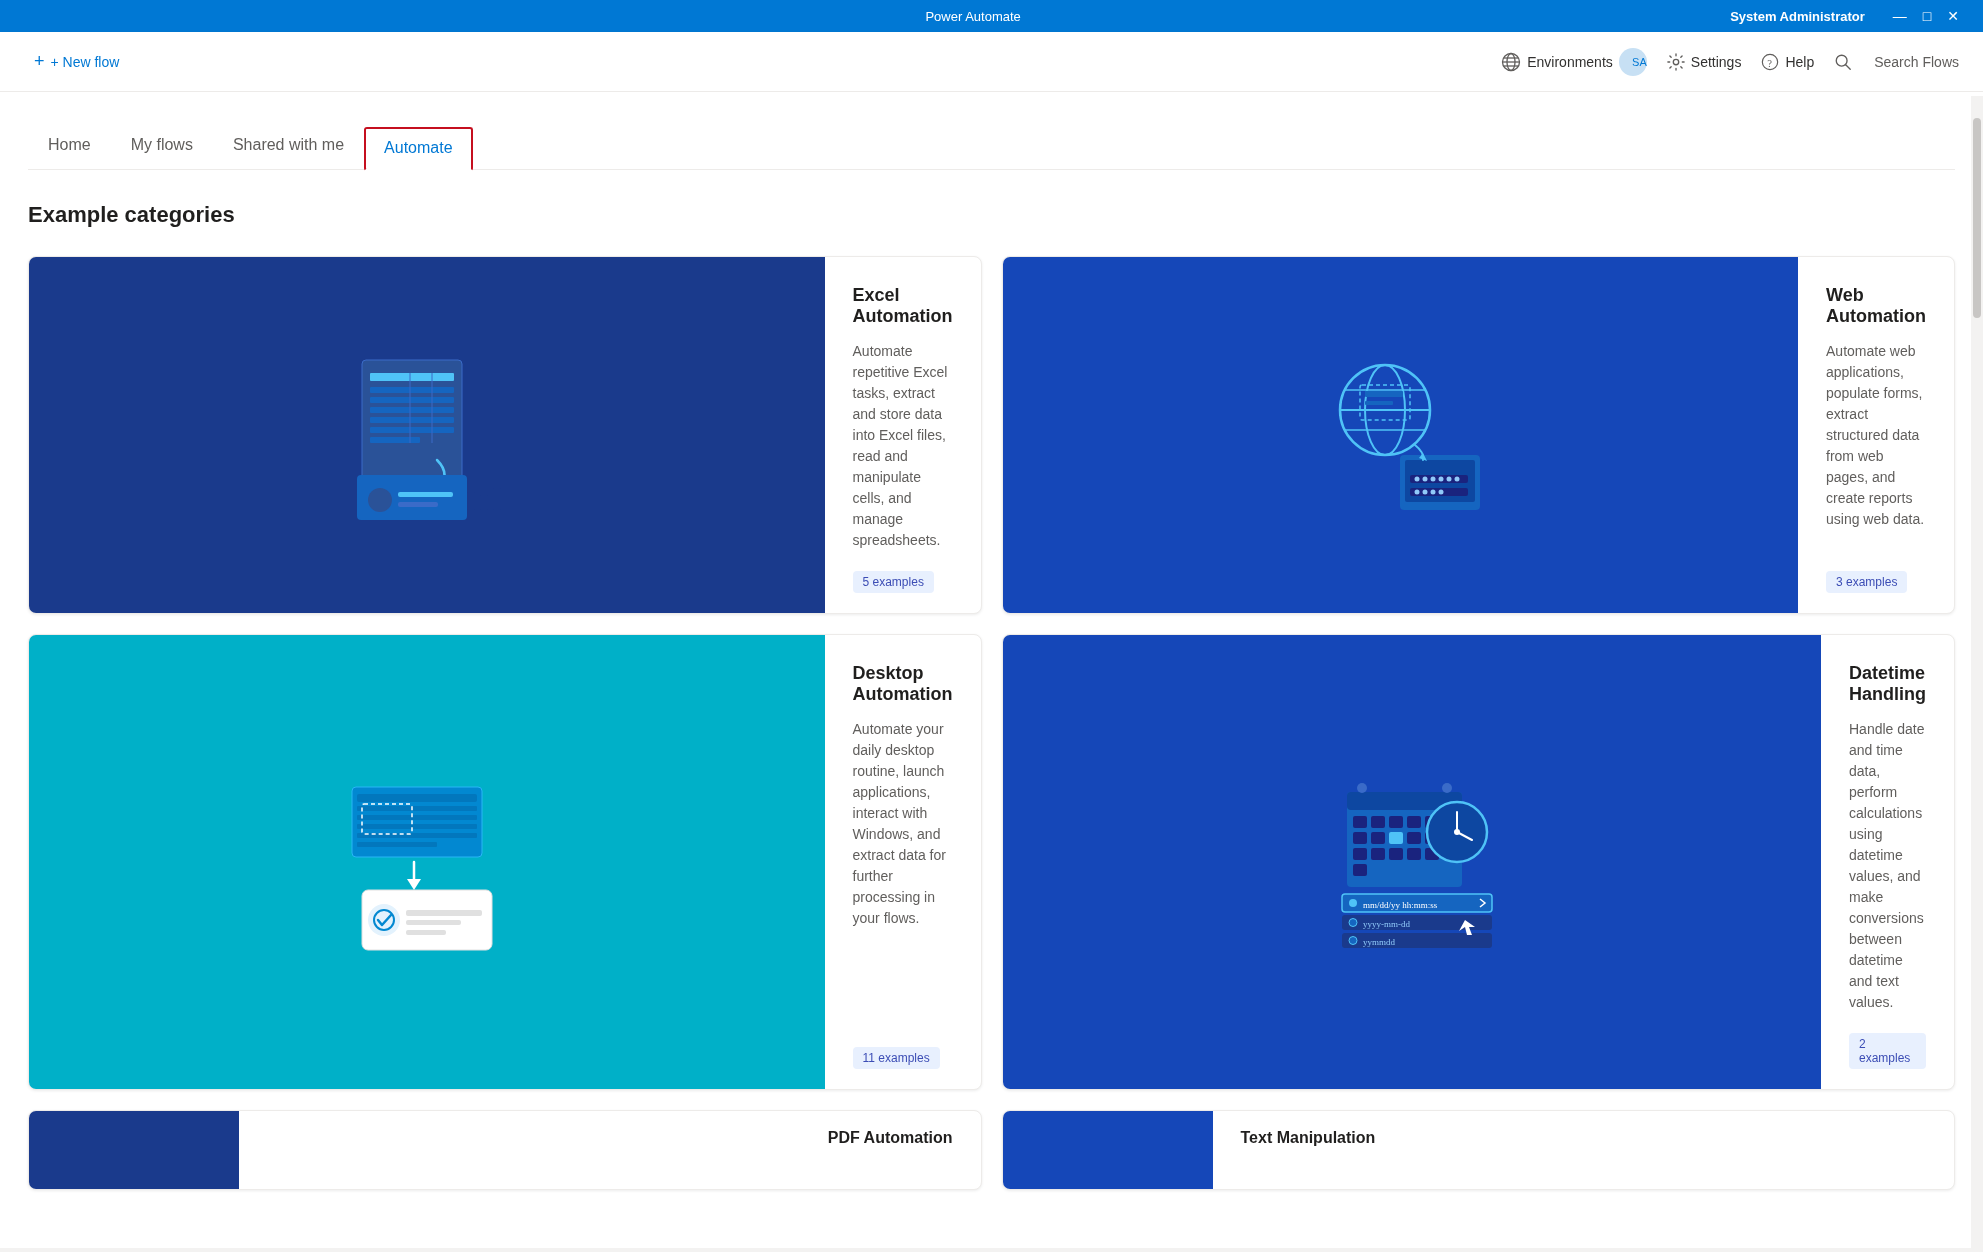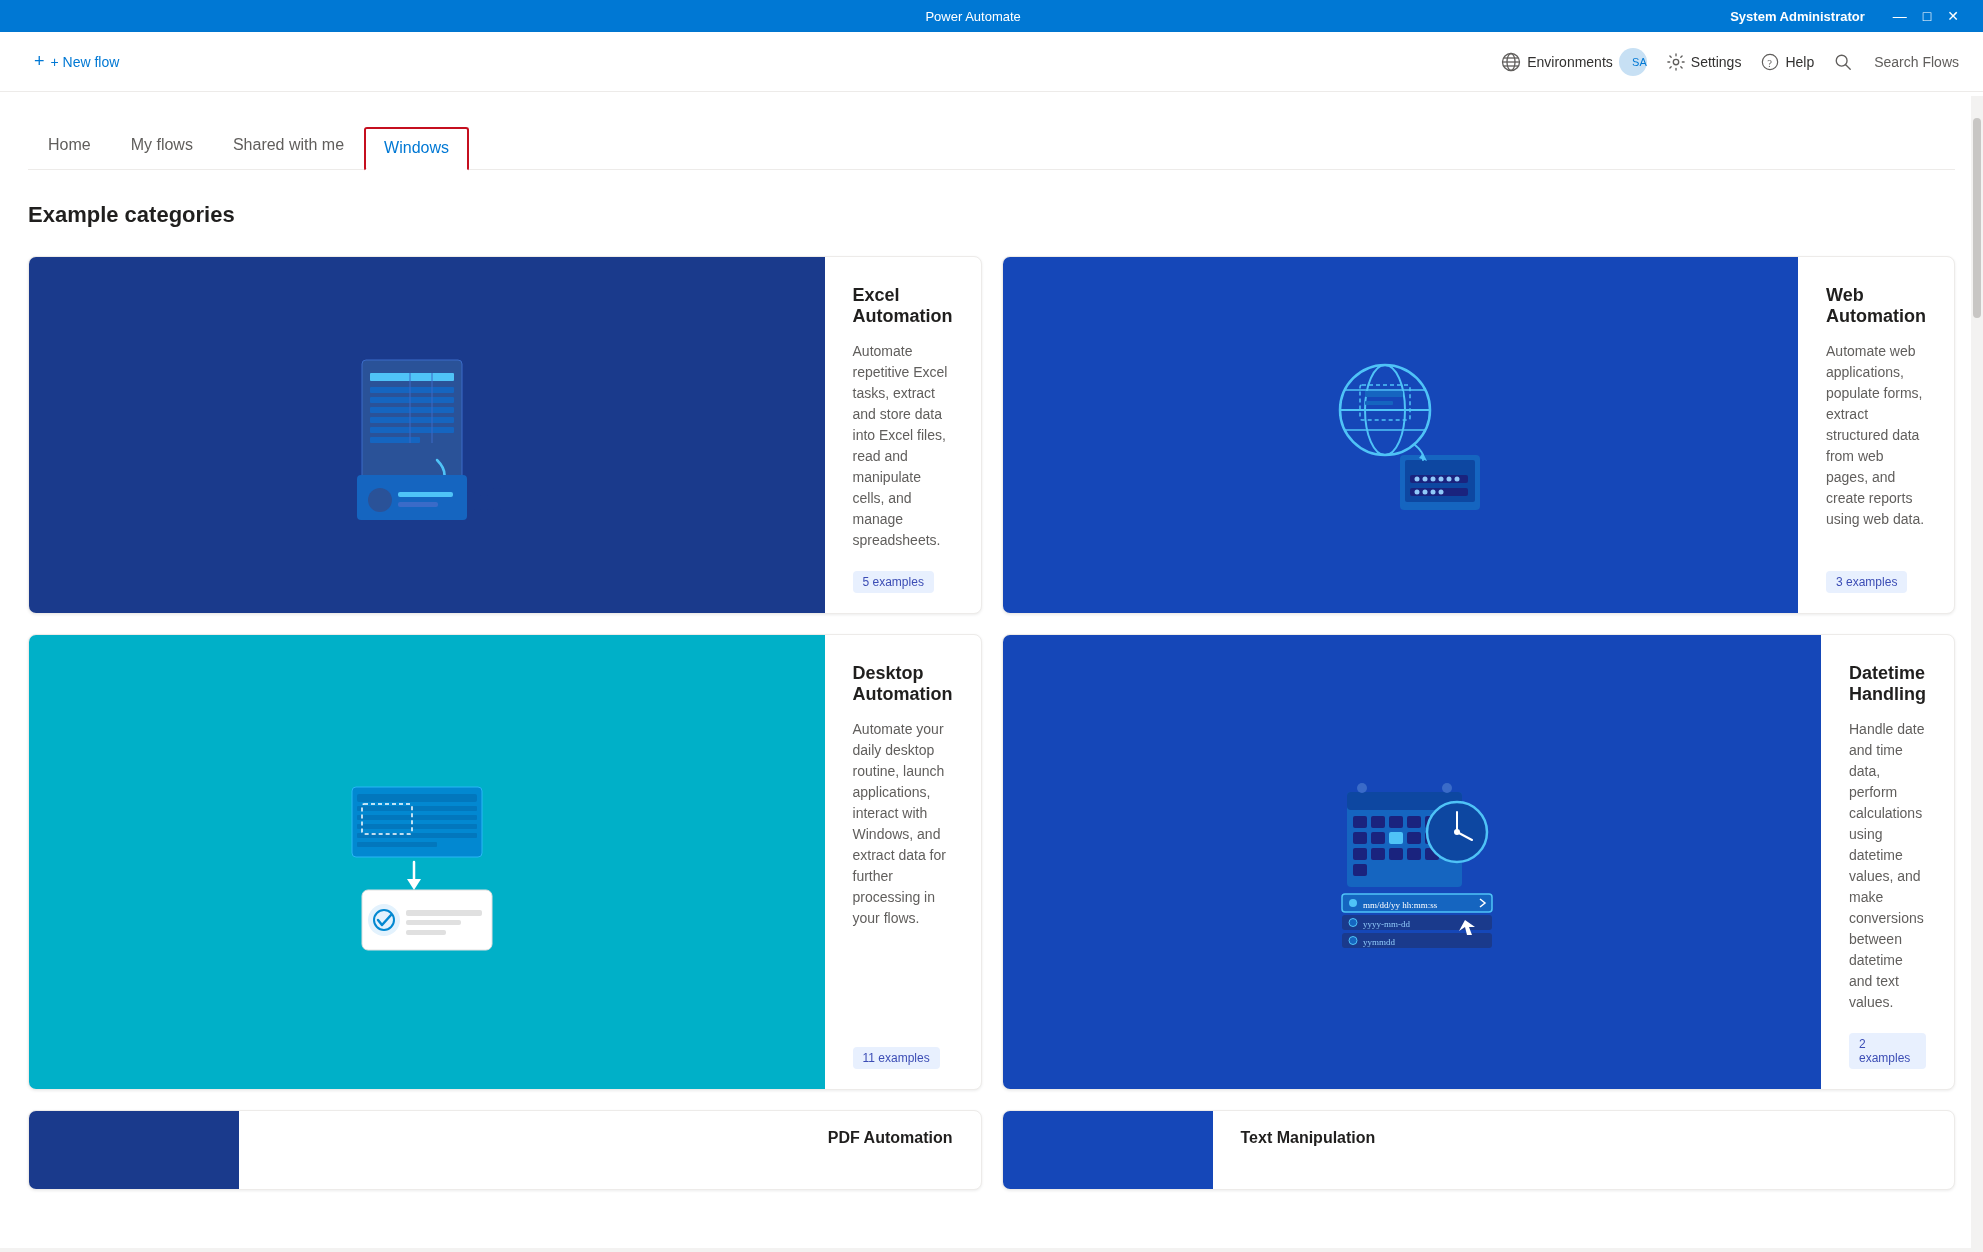--- a/index.html
+++ b/index.html
@@ -238,21 +238,21 @@
     <div class="tab-item">
       <span>Home</span>
     </div>
     <div class="tab-item">
       <span>My flows</span>
     </div>
     <div class="tab-item">
       <span>Shared with me</span>
     </div>
     <div class="tab-item active">
-      <span>Windows</span>
+      <span>Automate</span>
     </div>
   </nav>
 
   <h2 class="section-title">Example categories</h2>
 
   <div class="cards-grid">
 
     <div class="card">
       <div class="card-image excel-img-bg">
         <svg width="170" height="180" viewBox="0 0 170 180">

